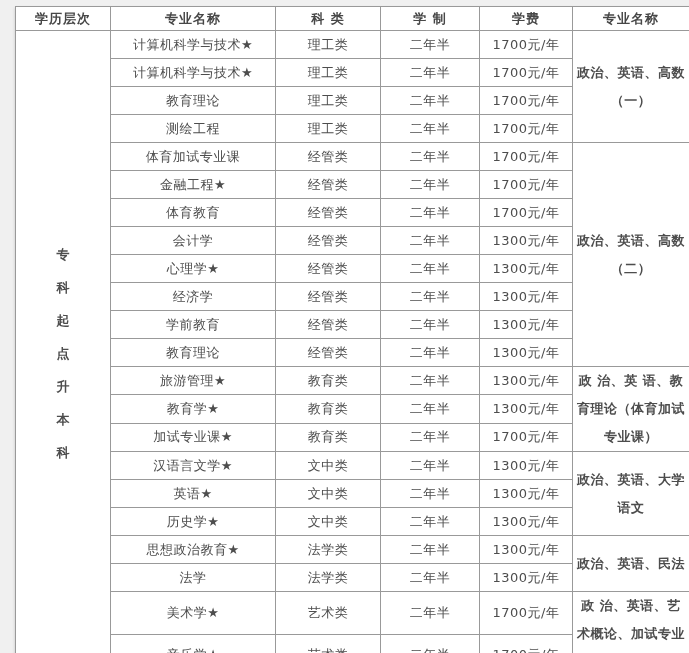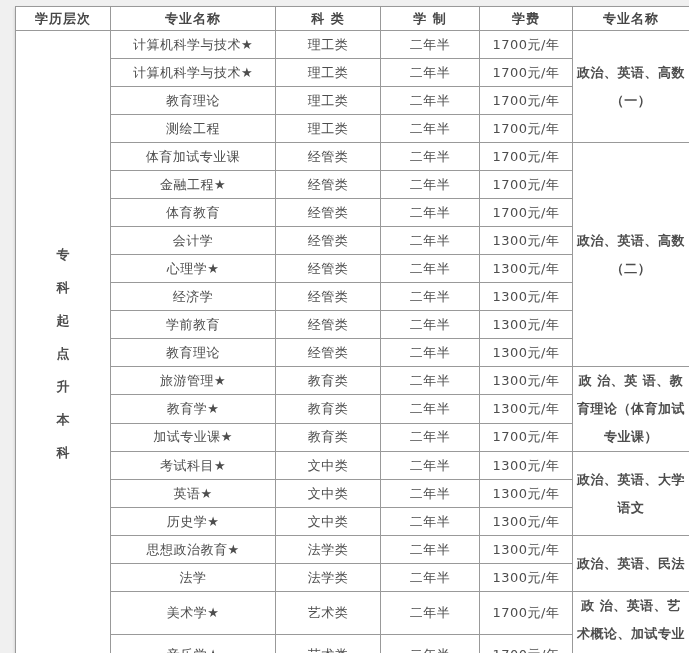--- a/index.html
+++ b/index.html
@@ -178,21 +178,21 @@
           <td>二年半</td>
           <td>1300元/年</td>
         </tr>
         <tr>
           <td>加试专业课★</td>
           <td>教育类</td>
           <td>二年半</td>
           <td>1700元/年</td>
         </tr>
         <tr>
-          <td>考试科目★</td>
+          <td>汉语言文学★</td>
           <td>文中类</td>
           <td>二年半</td>
           <td>1300元/年</td>
           <td rowspan="3" class="exam-cell">政治、英语、大学语文</td>
         </tr>
         <tr>
           <td>英语★</td>
           <td>文中类</td>
           <td>二年半</td>
           <td>1300元/年</td>

